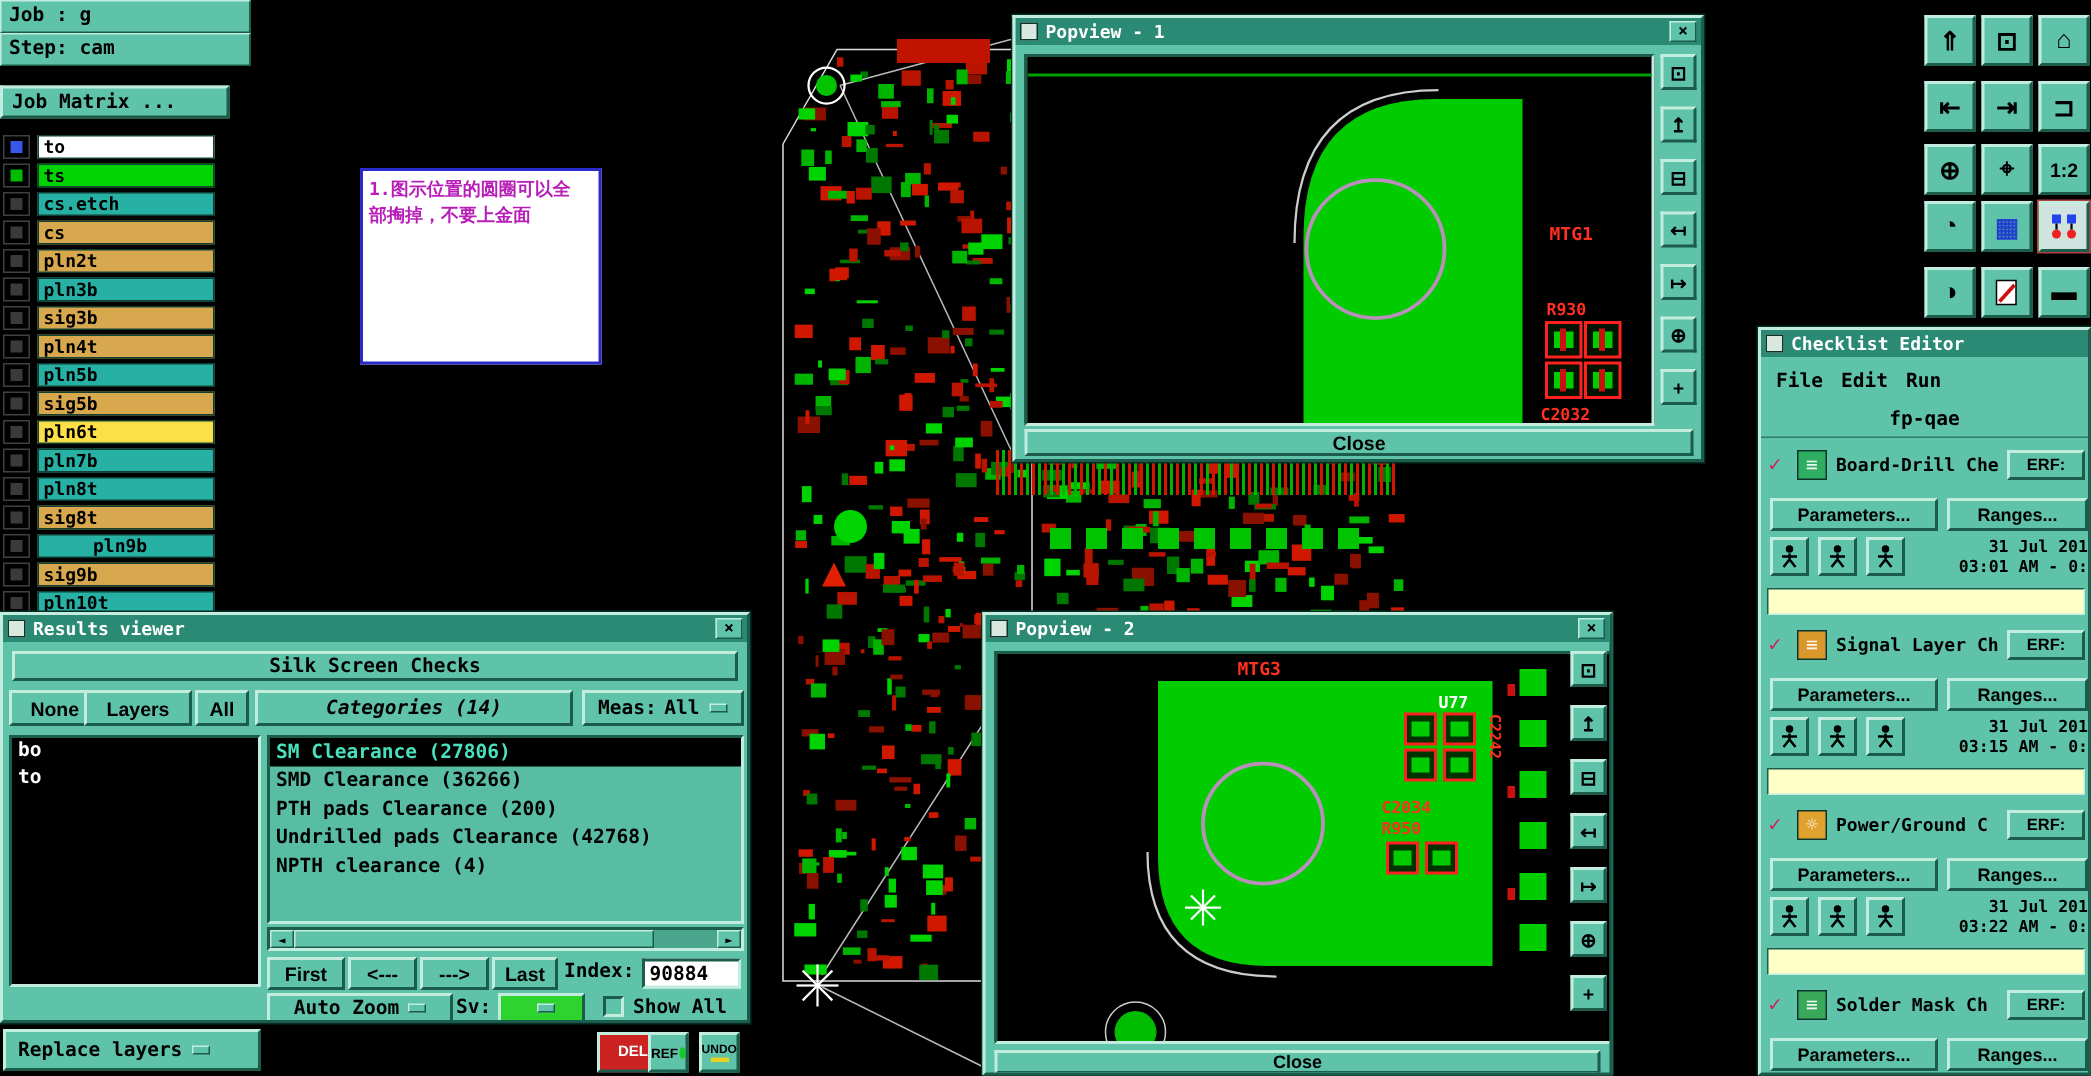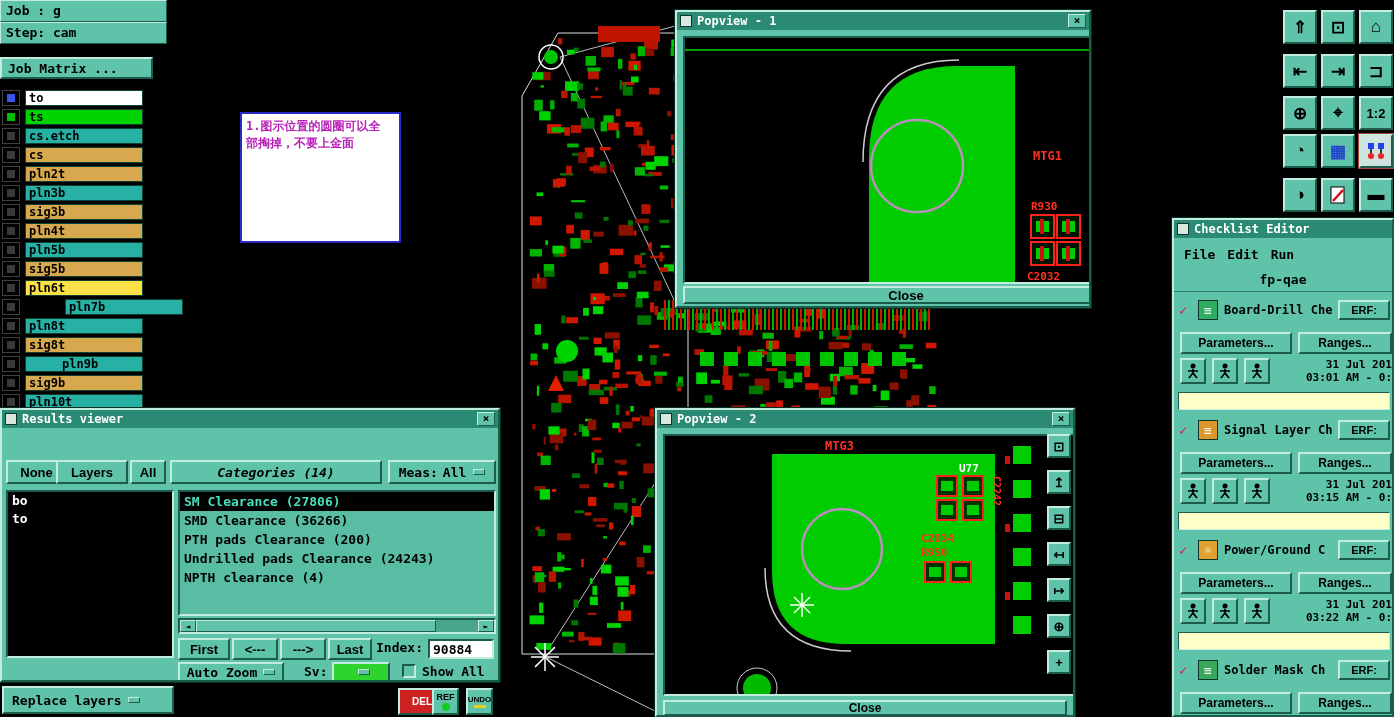--- a/index.html
+++ b/index.html
@@ -679,21 +679,21 @@
 <div class="lrow" style="top:280px">
     <span class="lind">
       <i class="lsq" style="background: rgb(58, 58, 58);"></i>
     </span>
     <span class="lname" style="background: #fde047;">pln6t</span>
   </div>
 <div class="lrow" style="top:299px">
     <span class="lind">
       <i class="lsq" style="background: rgb(58, 58, 58);"></i>
     </span>
-    <span class="lname" style="background: rgb(39, 176, 164); margin-left: 40px;">pln7b</span>
+    <span class="lname" style="background: rgb(39, 176, 164);">pln7b</span>
   </div>
 <div class="lrow" style="top:318px">
     <span class="lind">
       <i class="lsq" style="background: rgb(58, 58, 58);"></i>
     </span>
     <span class="lname" style="background: rgb(39, 176, 164);">pln8t</span>
   </div>
 <div class="lrow" style="top:337px">
     <span class="lind">
       <i class="lsq" style="background: rgb(58, 58, 58);"></i>
@@ -746,85 +746,86 @@
       <line x1="5" y1="16" x2="15" y2="5" stroke="#cc1111" stroke-width="2.5"></line>
     </svg>
 </button>
 <button class="btn tool" style="left:1359px;top:178px">▬</button>
 
 <div class="btn abs" style="left:2px;top:686px;width:172px;height:28px;justify-content:flex-start;padding-left:8px">
   <span>Replace layers</span>
     <span class="omind"></span>
 </div>
 <button class="btn abs" style="left:398px;top:688px;width:48px;height:27px;background:#cc2222;color:#fff;font-size:10px">DEL</button>
-<button class="btn abs" style="left:432px;top:688px;width:27px;height:27px;flex-direction:column;font-size:9px;gap:1px">
+<button class="btn abs" style="left:432px;top:688px;width:27px;height:27px;flex-direction:row;font-size:9px;gap:1px">
   <span>REF</span>
   <span style="width:8px;height:8px;border-radius:50%;background:#11cc22;display:block"></span>
 </button>
 <button class="btn abs" style="left:466px;top:688px;width:27px;height:27px;flex-direction:column;font-size:8px;gap:1px">
   <span>UNDO</span>
   <span style="width:12px;height:3px;background:#e8d020;display:block"></span>
 </button>
 
 <div class="win" style="left:0;top:408px;width:500px;height:274px">
   <div class="tbar">
     <span class="ticon"></span>
     <span>Results viewer</span>
     <span class="xbtn">×</span>
   </div>
+  <div class="btn abs" style="left:6px;top:24px;width:484px;height:20px">Silk Screen Checks</div>
 
   <button class="btn abs" style="left:4px;top:50px;width:61px;height:24px">None</button>
   <button class="btn abs" style="left:54px;top:50px;width:72px;height:24px">Layers</button>
   <button class="btn abs" style="left:128px;top:50px;width:36px;height:24px">All</button>
   <div class="btn abs" style="left:168px;top:50px;width:212px;height:24px;font-style:italic">Categories (14)</div>
   <div class="btn abs" style="left:386px;top:50px;width:108px;height:24px;gap:5px">
     <span>Meas:</span>
     <span>All</span>
     <span class="omind" style="margin-left:2px"></span>
   </div>
 
   <div class="abs sunken" style="left:4px;top:80px;width:168px;height:168px;background:#000">
     <div class="rvlitem">bo</div>
     <div class="rvlitem">to</div>
   </div>
 
   <div class="abs sunken" style="left:176px;top:80px;width:318px;height:126px;background:#58bda3;overflow:hidden">
     <div class="catrow catsel">SM Clearance (27806)</div>
     <div class="catrow">SMD Clearance (36266)</div>
     <div class="catrow">PTH pads Clearance (200)</div>
-    <div class="catrow">Undrilled pads Clearance (24243)</div>
+    <div class="catrow">Undrilled pads Clearance (42768)</div>
     <div class="catrow">NPTH clearance (4)</div>
   </div>
 
   <div class="abs sunken" style="left:176px;top:208px;width:318px;height:16px;background:#4aa58d;display:flex">
     <span class="btn" style="width:16px;height:100%;font-size:8px;border-width:1px">◄</span>
     <span class="btn" style="width:240px;height:100%;border-width:1px"></span>
     <span class="btn" style="width:16px;height:100%;font-size:8px;border-width:1px;margin-left:auto">►</span>
   </div>
 
   <button class="btn abs" style="left:176px;top:228px;width:52px;height:22px">First</button>
   <button class="btn abs" style="left:230px;top:228px;width:46px;height:22px">&lt;---</button>
   <button class="btn abs" style="left:278px;top:228px;width:46px;height:22px">---&gt;</button>
   <button class="btn abs" style="left:326px;top:228px;width:44px;height:22px">Last</button>
   <span class="lbl abs" style="left:374px;top:230px">Index:</span>
   <input class="idx" style="left: 426px; top: 229px; width: 66px; height: 20px;" readonly="" value="90884">
 
-  <div class="btn abs" style="left:176px;top:252px;width:106px;height:20px;gap:4px">
+  <div class="btn abs" style="left:176px;top:252px;width:124px;height:20px;gap:4px">
     <span>Auto Zoom</span>
     <span class="omind" style="margin-left:2px"></span>
   </div>
   <span class="lbl abs" style="left:302px;top:254px">Sv:</span>
   <div class="btn abs" style="left: 330px; top: 252px; width: 58px; height: 20px; background: rgb(46, 211, 46);">
     <span class="omind"></span>
   </div>
   <span class="chk" style="left:400px;top:254px"></span>
   <span class="lbl abs" style="left:420px;top:254px">Show All</span>
 </div>
 
-<div class="win" style="left:675px;top:10px;width:416px;height:298px">
+<div class="win" style="left:675px;top:10px;width:461px;height:298px">
   <div class="tbar">
     <span class="ticon"></span>
     <span>Popview - 1</span>
     <span class="xbtn">×</span>
   </div>
   <div class="abs sunken" style="left:6px;top:24px;width:420px;height:248px;background:#000;overflow:hidden">
     <svg width="416" height="244">
       <line x1="0" y1="12" x2="416" y2="12" stroke="#00a000" stroke-width="2"></line>
       <path d="M272,28 H330 V244 H184 V120 Q184,28 272,28 Z" fill="#00cc00"></path>
       <path d="M178,124 Q178,22 274,22" fill="none" stroke="#cccccc" stroke-width="1.5"></path>

